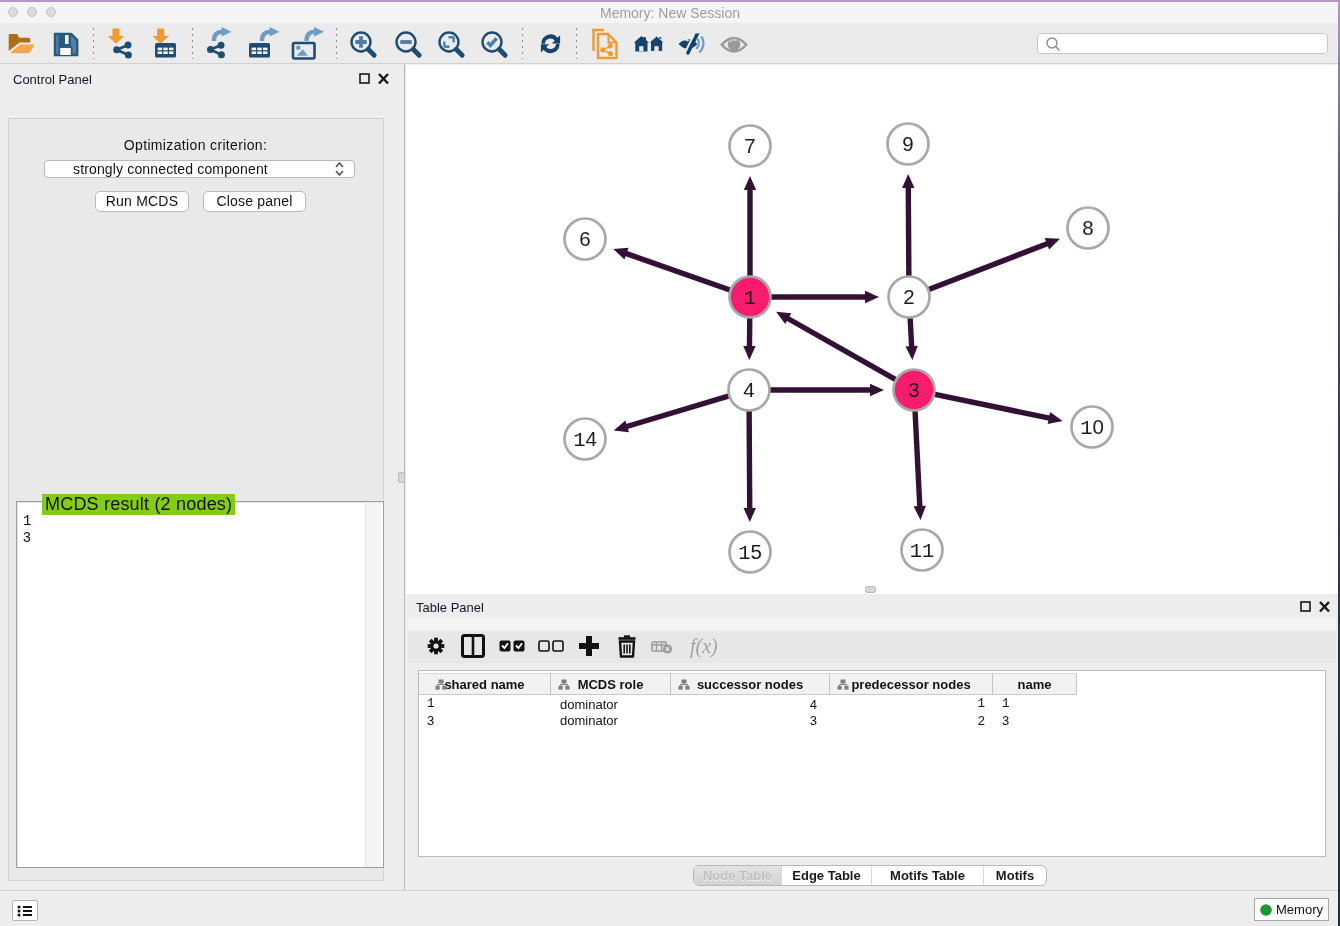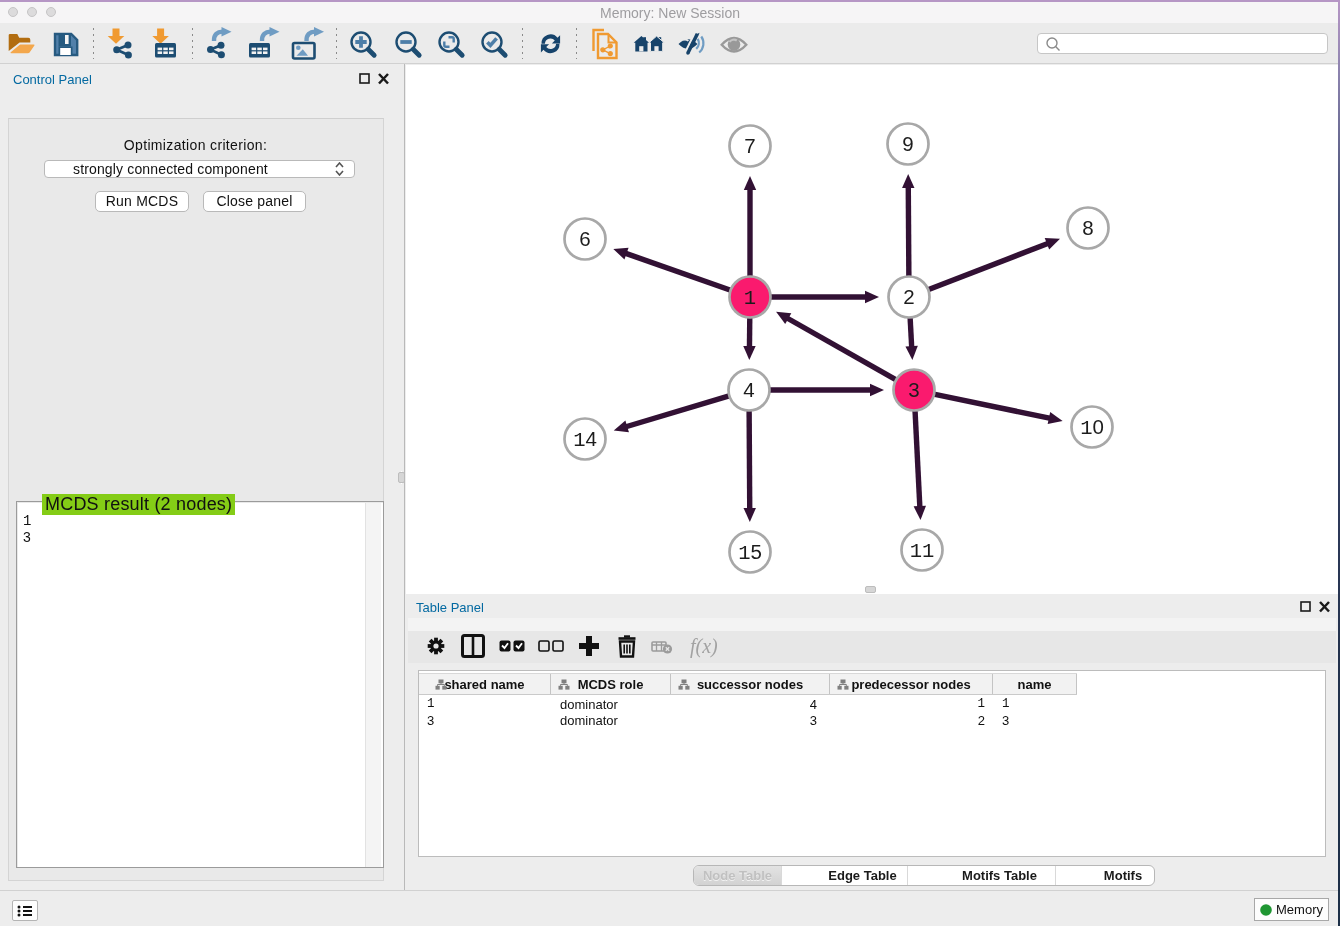--- a/index.html
+++ b/index.html
@@ -16,21 +16,21 @@
        font-size:14px; color:#9e9da0; }
   #toolbar { left:0; top:23px; width:1340px; height:41px; background:#ebebeb; border-bottom:1px solid #d1d1d1; }
   .vsep { position:absolute; top:5px; height:31px; width:1px;
        background-image:linear-gradient(#8a8a8a 33%, rgba(0,0,0,0) 0%);
        background-size:1px 6px; }
   #searchbox { position:absolute; left:1037px; top:10px; width:291px; height:21px; background:#fff;
        border:1px solid #c6c6c6; border-radius:4px; }
 
   
   #cp { left:0; top:64px; width:391px; height:826px; background:#ededed; }
-  .panelhead { font-size:13px; color:#0369a1; }
+  .panelhead { font-size:13px; color:#0f172a; }
   .headicons { position:absolute; }
   #cptabs { position:absolute; left:78px; top:33px; width:245px; height:21px;
        border:1px solid #b7b7b7; border-radius:6px; background:#fff; display:flex; overflow:hidden;
        font-size:13px; }
   #cptabs .tab { flex:0 0 auto; text-align:center; line-height:20px; color:#1a1a1a; border-right:1px solid #d9d9d9; }
   #cptabs .tab.sel { background:linear-gradient(#e3e3e3,#d2d2d2); color:#b9b9b9;
        text-shadow:0 1px 0 #f4f4f4; border-right:none; }
   #cpcontent { position:absolute; left:8px; top:54px; width:376px; height:763px;
        background:#e9e9e9; border:1px solid #d4d4d4; border-top:1px solid #cfcfcf; }
   #optlabel { position:absolute; left:0; top:73px; width:100%; text-align:center; font-size:14px; letter-spacing:0.35px; color:#111; }
@@ -61,21 +61,21 @@
   #tbl { position:absolute; left:12px; top:76px; width:908px; height:187px; background:#fff;
        border:1px solid #bcbcbc; }
   #tblhead { position:absolute; left:0; top:2px; height:22px; display:flex; width:max-content; font-size:13px; color:#111;
        background:#f2f2f2; border-top:1px solid #d8d8d8; border-bottom:1px solid #cacaca; }
   #tblhead .hc { position:relative; border-right:1px solid #c4c4c4; text-align:center; line-height:21px;font-weight:bold; }
   .sorticon { position:absolute; left:7px; top:5px; width:12px; height:11px; }
   .trow { position:absolute; left:0; height:17px; font-size:13px; color:#111; }
   .trow span { position:absolute; }
   .trow .num { font-family:"Liberation Mono", monospace; font-size:12.5px; }
   #tptabs { position:absolute; left:287px; top:271px; height:21px; display:flex;
-       border:1px solid #b7b7b7; border-radius:6px; background:#fff; overflow:hidden; font-size:13px; font-weight:bold;gap:36px; }
+       border:1px solid #b7b7b7; border-radius:6px; background:#fff; overflow:hidden; font-size:13px; font-weight:bold; }
   #tptabs .tab { text-align:center; line-height:20px; color:#1a1a1a; border-right:1px solid #d9d9d9; }
   #tptabs .tab.sel { background:linear-gradient(#e3e3e3,#d2d2d2); color:#c0c0c0; text-shadow:0 1px 0 #f2f2f2; }
 
   
   #statusbar { left:0; top:890px; width:1340px; height:36px; background:#ededed; border-top:1px solid #d1d1d1; }
   #listbtn { position:absolute; left:12px; top:9px; width:26px; height:21px; background:#fdfdfd;
        border:1px solid #b4b4b4; border-radius:2px; }
   #membtn { position:absolute; left:1254px; top:7px; width:75px; height:23px; background:#fdfdfd;
        border:1px solid #a8a8a8; font-size:13px; color:#111; display:flex; align-items:center;
        justify-content:center; white-space:nowrap; gap:4px; }

